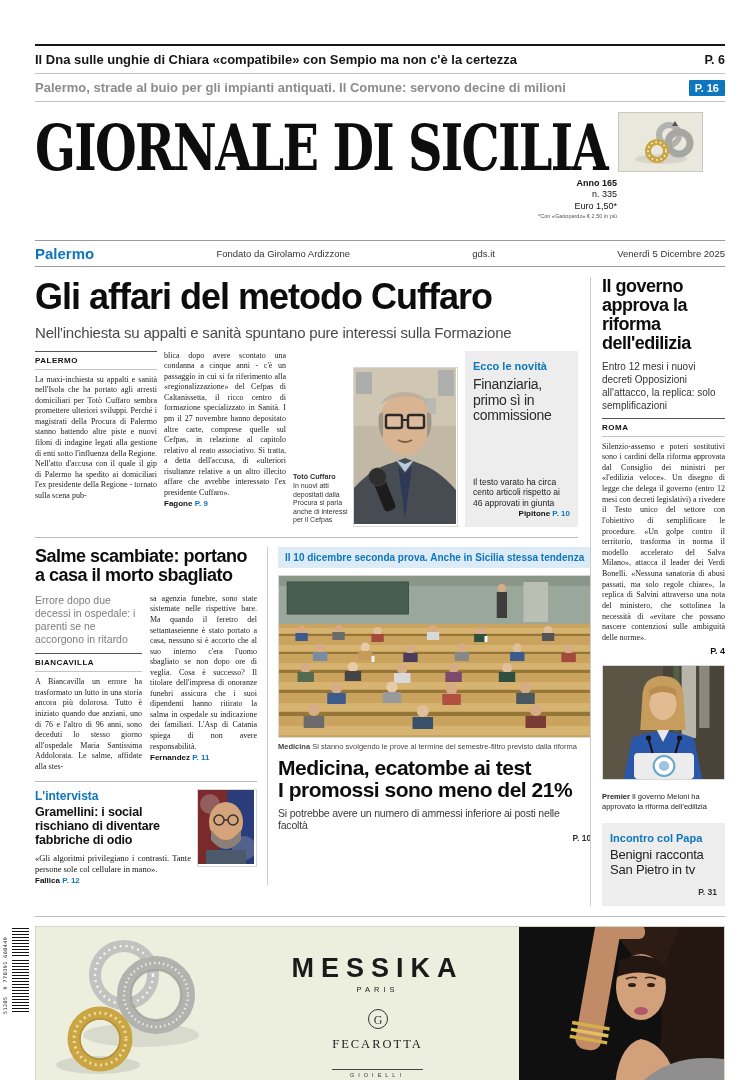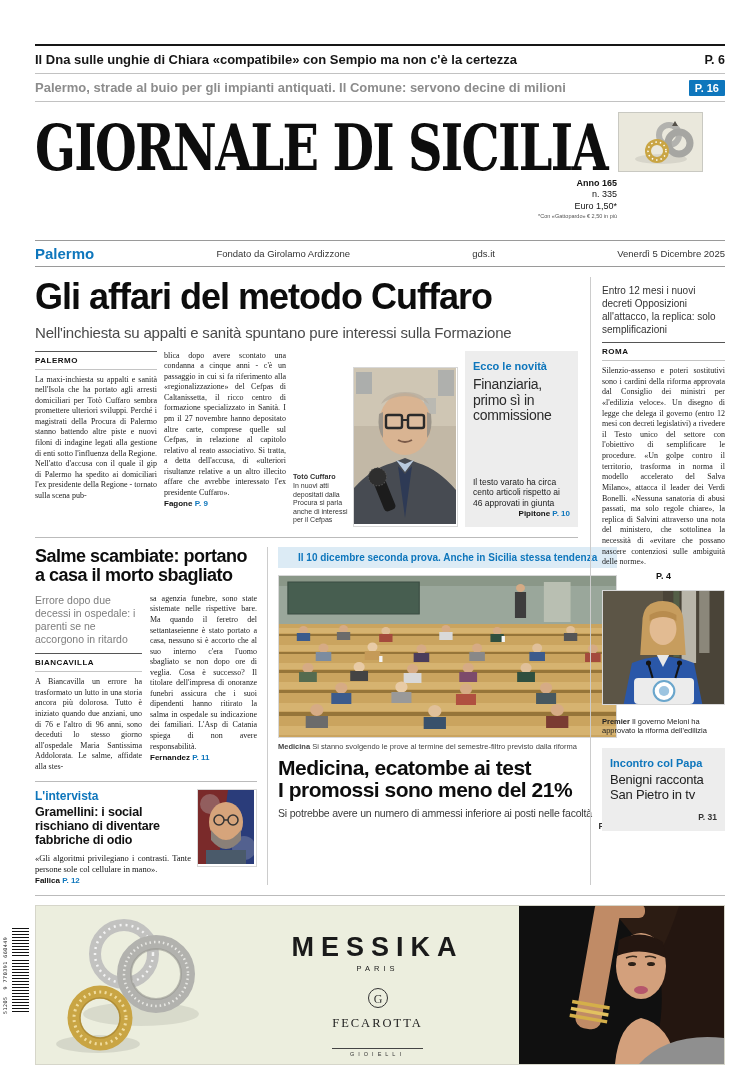--- a/index.html
+++ b/index.html
@@ -77,32 +77,32 @@
 
   .intervista{border-top:1px solid #bbb;margin-top:9px;padding-top:7px;display:flex;gap:6px;}
   .iv-left{flex:1;}
   .iv-kicker{color:#0e76bc;font-weight:bold;font-size:12px;}
   .iv-head{font-weight:bold;font-size:12.5px;line-height:1.1;margin:3px 0 5px;letter-spacing:-.2px;}
   .iv-text{font-family:"Liberation Serif",serif;font-size:8.5px;line-height:1.3;text-align:justify;}
   .iv-photo{width:58px;height:76px;border:1px solid #d8d8d8;}
 
   .medicina{flex:1;border-left:1px solid #ccc;padding-left:10px;}
   .med-kicker{background:#dcebf5;color:#0e76bc;font-weight:bold;font-size:10px;
-              padding:5px 20px;margin-bottom:7px;white-space:nowrap;overflow:hidden;}
+              padding:5px 7px;margin-bottom:7px;white-space:nowrap;overflow:hidden;}
   .med-photo{width:100%;height:163px;display:block;border:1px solid #d8d8d8;box-sizing:border-box;}
   .med-cap{font-size:7.5px;color:#444;margin:4px 0 6px;}
   .med-h{font-weight:bold;font-size:21px;letter-spacing:-.5px;line-height:1.08;color:#0d0d0d;}
   .med-deck{font-size:10.5px;color:#3a3a3a;margin-top:5px;letter-spacing:-.2px;}
   .med-page{text-align:right;font-weight:bold;font-size:8.5px;color:#333;margin-top:2px;}
 
   
   .sb-head{font-weight:bold;font-size:18px;letter-spacing:-.5px;line-height:1.05;color:#0d0d0d;}
   .sb-deck{font-size:10px;line-height:1.3;color:#333;margin:7px 0 6px;}
   .sb-body{font-family:"Liberation Serif",serif;font-size:8px;line-height:1.33;text-align:justify;color:#1b1b1b;}
-  .sb-page{text-align:center;font-weight:bold;font-size:9px;margin:3px 0 9px;}
+  .sb-page{text-align:right;font-weight:bold;font-size:9px;margin:3px 0 9px;}
   .sb-photo{width:100%;height:115px;display:block;border:1px solid #d8d8d8;box-sizing:border-box;}
   .sb-cap{font-size:7.5px;line-height:1.25;color:#222;margin:12px 0 12px;}
   .sb-box{background:#ededed;padding:9px 8px;}
   .sb-box-k{color:#0e76bc;font-weight:bold;font-size:11px;}
   .sb-box-t{font-size:13px;line-height:1.15;color:#222;margin-top:4px;letter-spacing:-.2px;}
   .sb-box-p{text-align:right;font-weight:bold;font-size:8.5px;margin-top:9px;color:#333;}
 
   
   .content-rule{border-top:1px solid #bbb;margin-top:10px;}
   .ad{margin-top:9px;height:158px;background:#eceede;border:1px solid #d6d6ca;display:flex;overflow:hidden;}
@@ -361,20 +361,21 @@
               <div>Medicina, ecatombe ai test</div>
               <div>I promossi sono meno del 21%</div>
             </div>
             <div class="med-deck">Si potrebbe avere un numero di ammessi inferiore ai posti nelle facoltà</div>
             <div class="med-page">P. 10</div>
           </div>
         </div>
       </div>
 
       <div class="sidebar">
+        <div class="sb-head">Il governo approva la riforma dell'edilizia</div>
         <div class="sb-deck">Entro 12 mesi i nuovi decreti Opposizioni all'attacco, la replica: solo semplificazioni</div>
         <div class="dateline">ROMA</div>
         <div class="sb-body">Silenzio-assenso e poteri sostitutivi sono i cardini della riforma approvata dal Consiglio dei ministri per «l'edilizia veloce». Un disegno di legge che delega il governo (entro 12 mesi con decreti legislativi) a rivedere il Testo unico del settore con l'obiettivo di semplificare le procedure. «Un golpe contro il territorio, trasforma in norma il modello accelerato del Salva Milano», attacca il leader dei Verdi Bonelli. «Nessuna sanatoria di abusi passati, ma solo regole chiare», la replica di Salvini attraverso una nota del ministero, che sottolinea la necessità di «evitare che possano nascere contenziosi sulle ambiguità delle norme».</div>
         <div class="sb-page">P. 4</div>
         <div class="sb-photo">
           <svg width="100%" height="113" viewBox="0 0 117 113" preserveAspectRatio="none">
             <rect width="117" height="113" fill="#4a4438"></rect>
             <rect x="0" y="0" width="58" height="113" fill="#5c5546"></rect>
             <rect x="76" y="0" width="14" height="72" fill="#cdc9bd" opacity=".85"></rect>
             <rect x="93" y="0" width="10" height="62" fill="#b8b4a6" opacity=".6"></rect>

